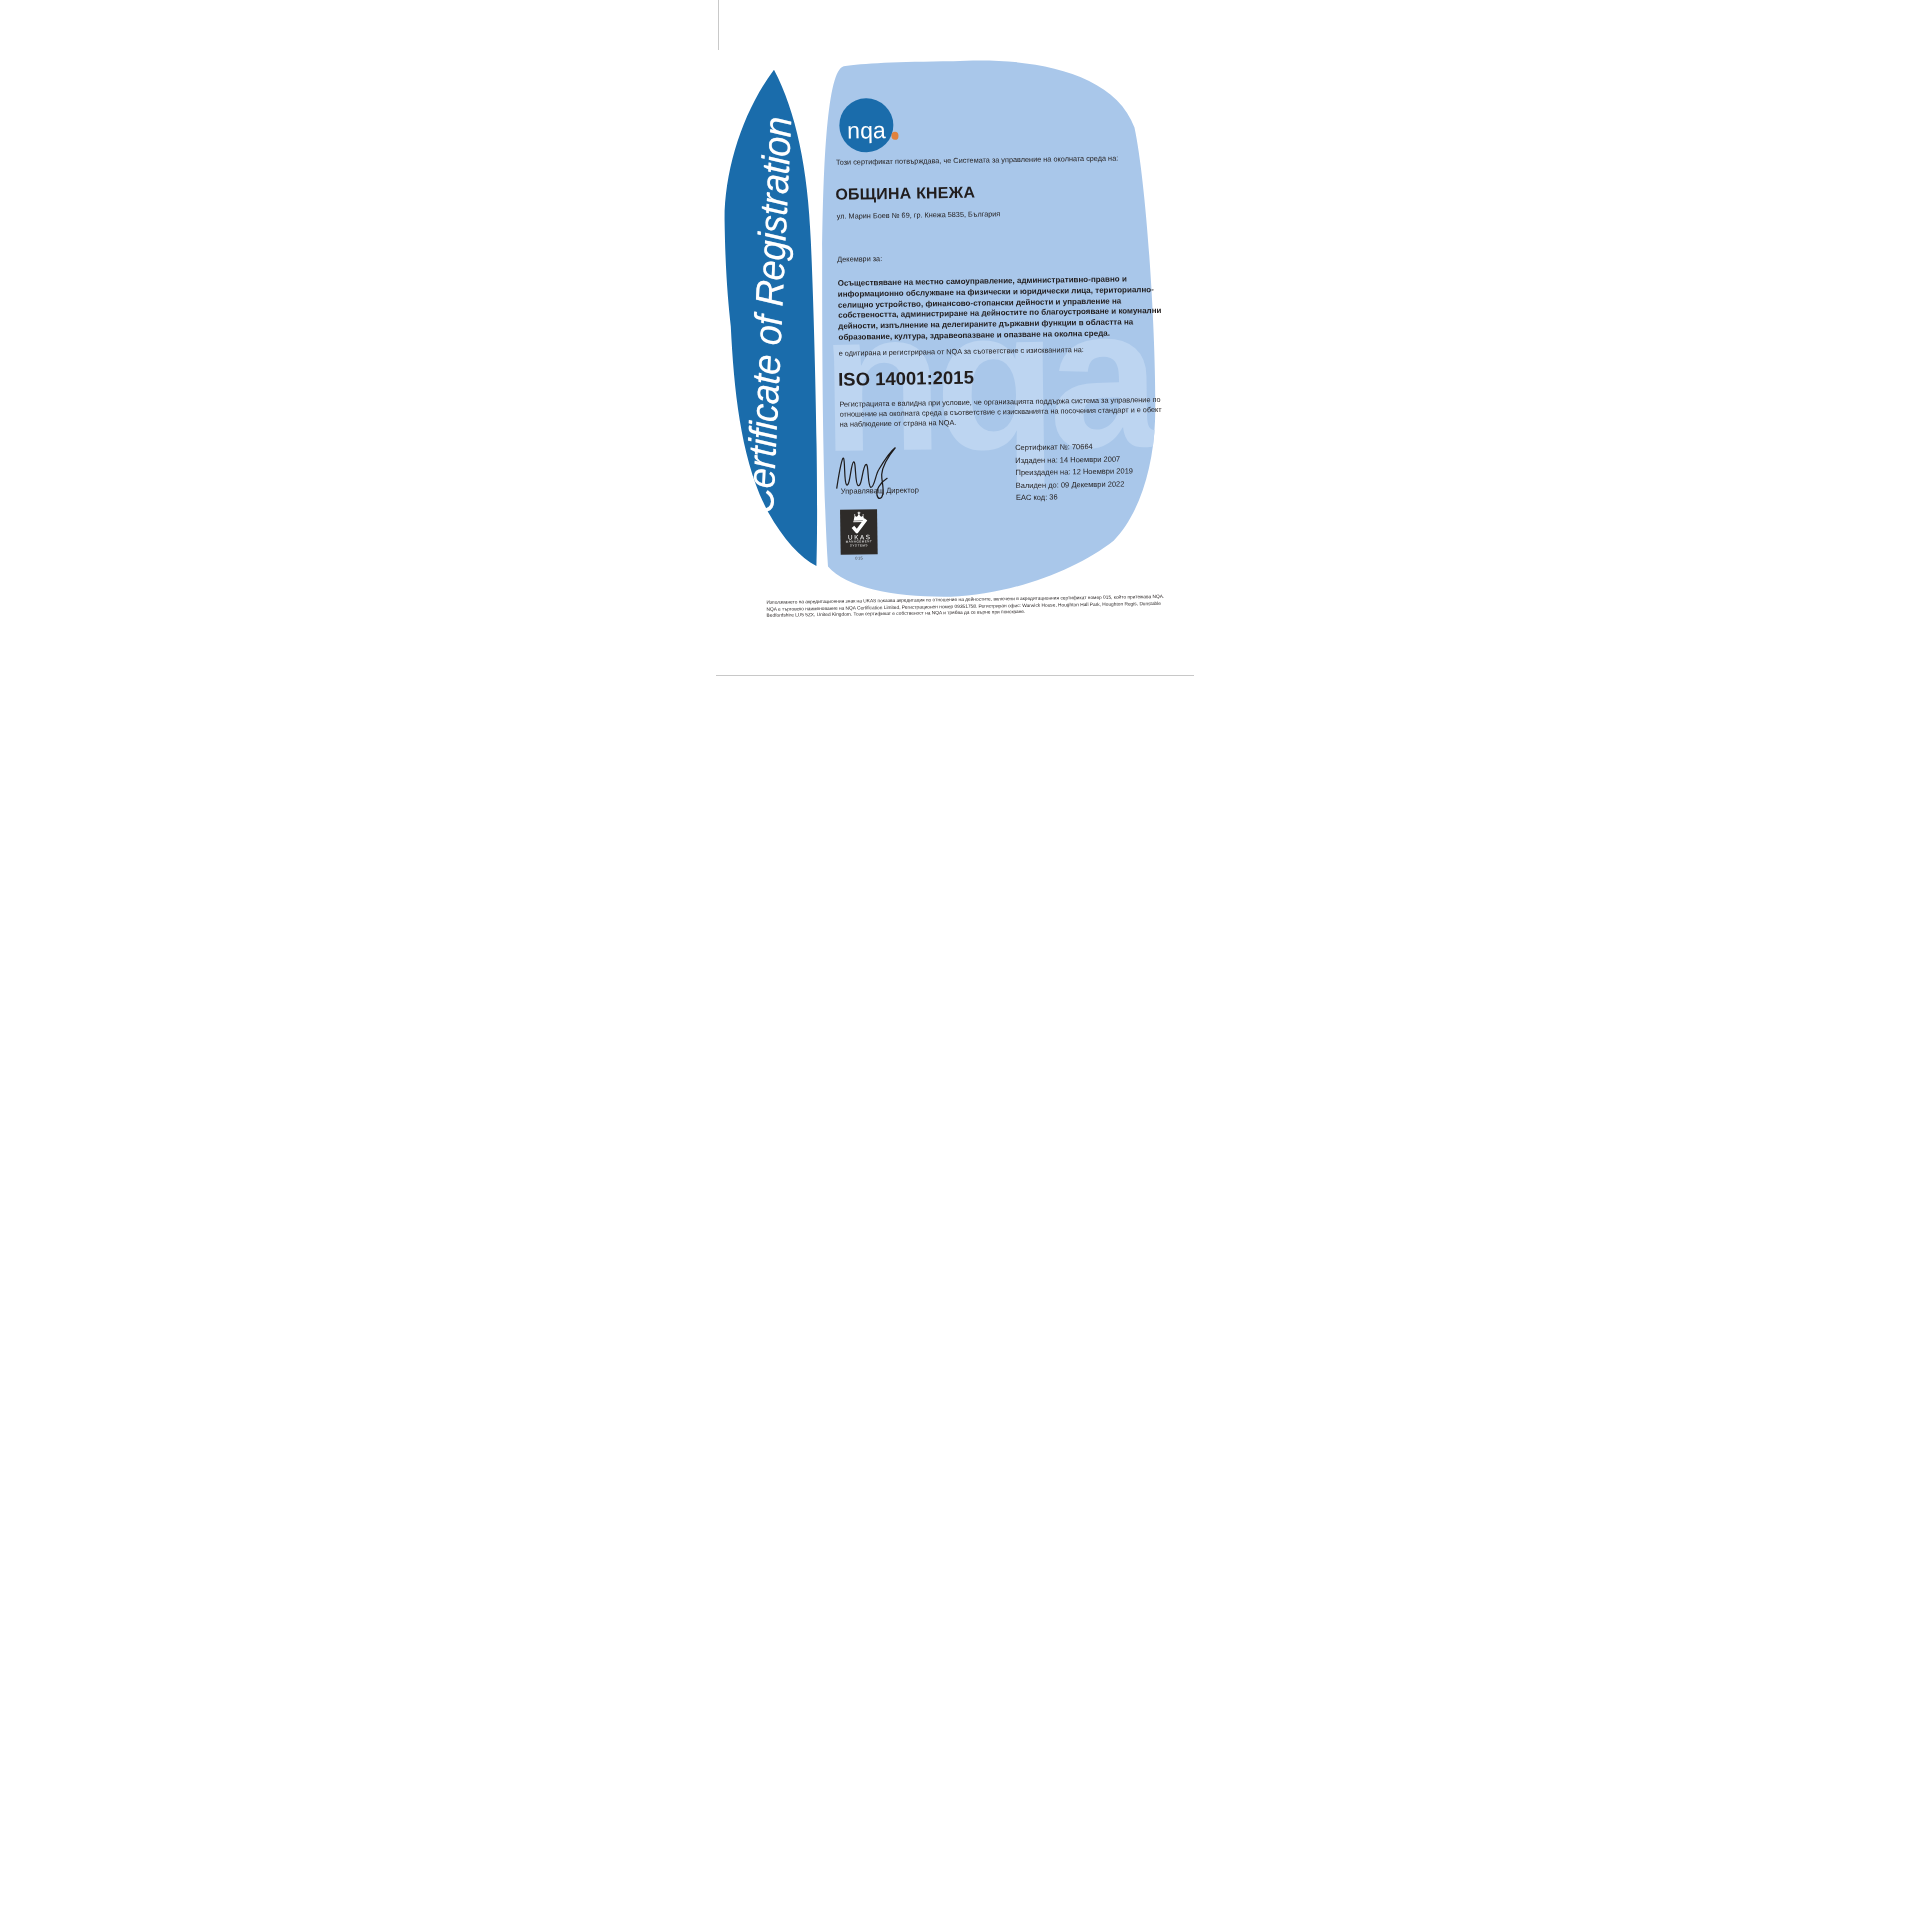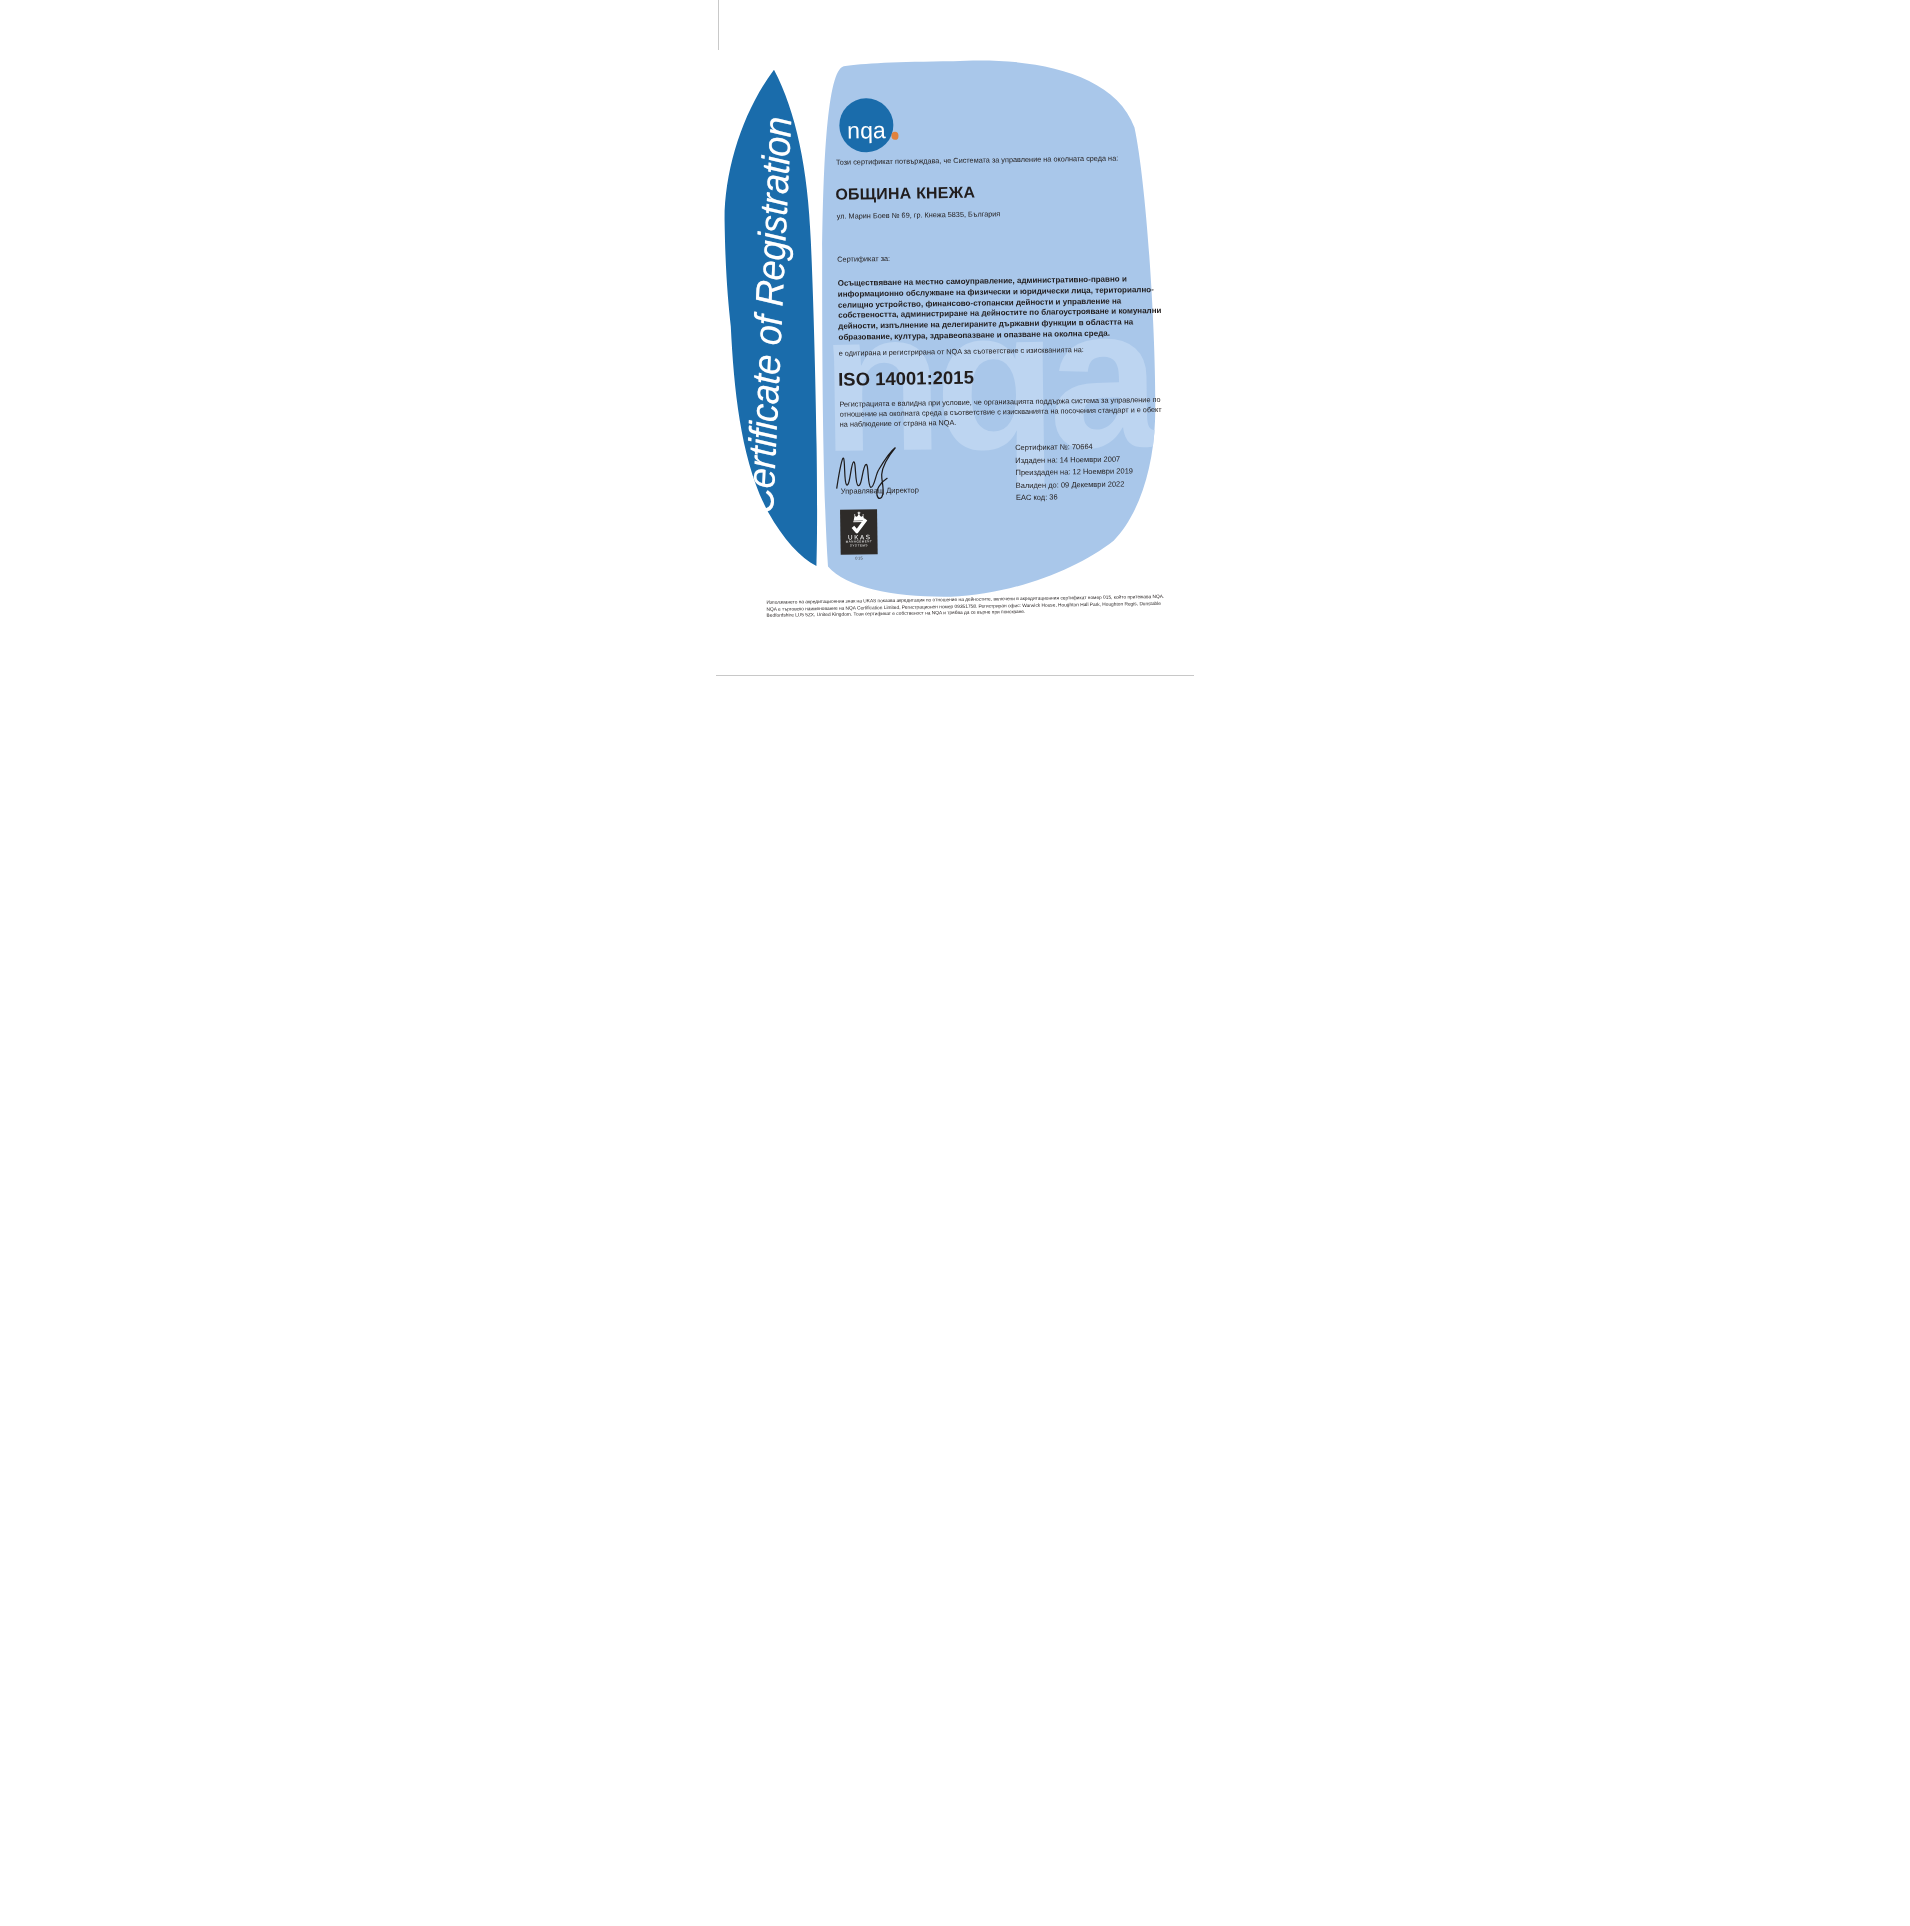--- a/index.html
+++ b/index.html
@@ -111,21 +111,21 @@
     <div class="nqa-logo">
       <div class="nqa-circle">
         <span>nqa</span>
       </div>
       <div class="nqa-dot"></div>
     </div>
 
     <div class="doc-text intro">Този сертификат потвърждава, че Системата за управление на околната среда на:</div>
     <div class="doc-text org-name">ОБЩИНА КНЕЖА</div>
     <div class="doc-text org-addr">ул. Марин Боев № 69, гр. Кнежа 5835, България</div>
-    <div class="doc-text applicable">Сертификат за:</div>
+    <div class="doc-text applicable">Декември за:</div>
 
     <div class="doc-text scope">
 
     <div>Осъществяване на местно самоуправление, административно-правно и</div>
         <div>информационно обслужване на физически и юридически лица, териториално-</div>
         <div>селищно устройство, финансово-стопански дейности и управление на</div>
         <div>собствеността, администриране на дейностите по благоустрояване и комунални</div>
         <div>дейности, изпълнение на делегираните държавни функции в областта на</div>
         <div>образование, култура, здравеопазване и опазване на околна среда.</div>
       </div>

